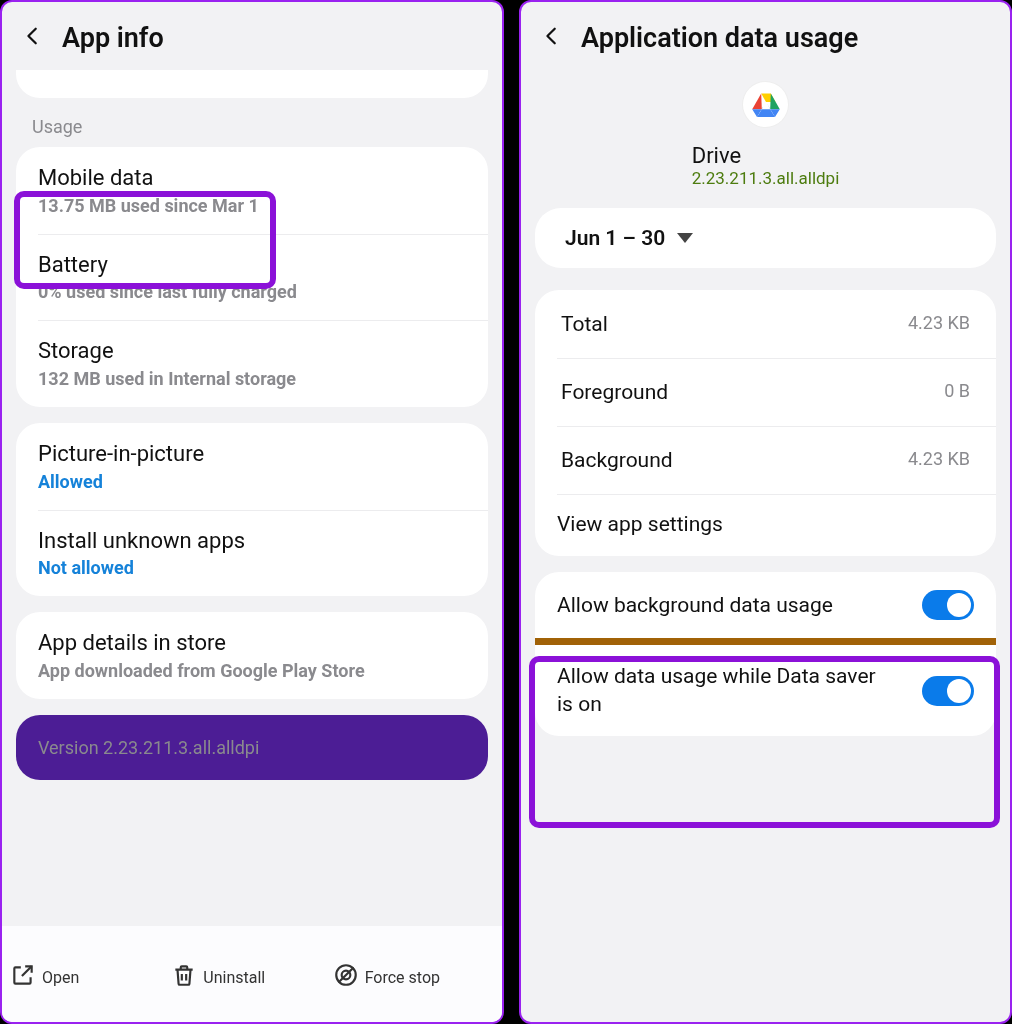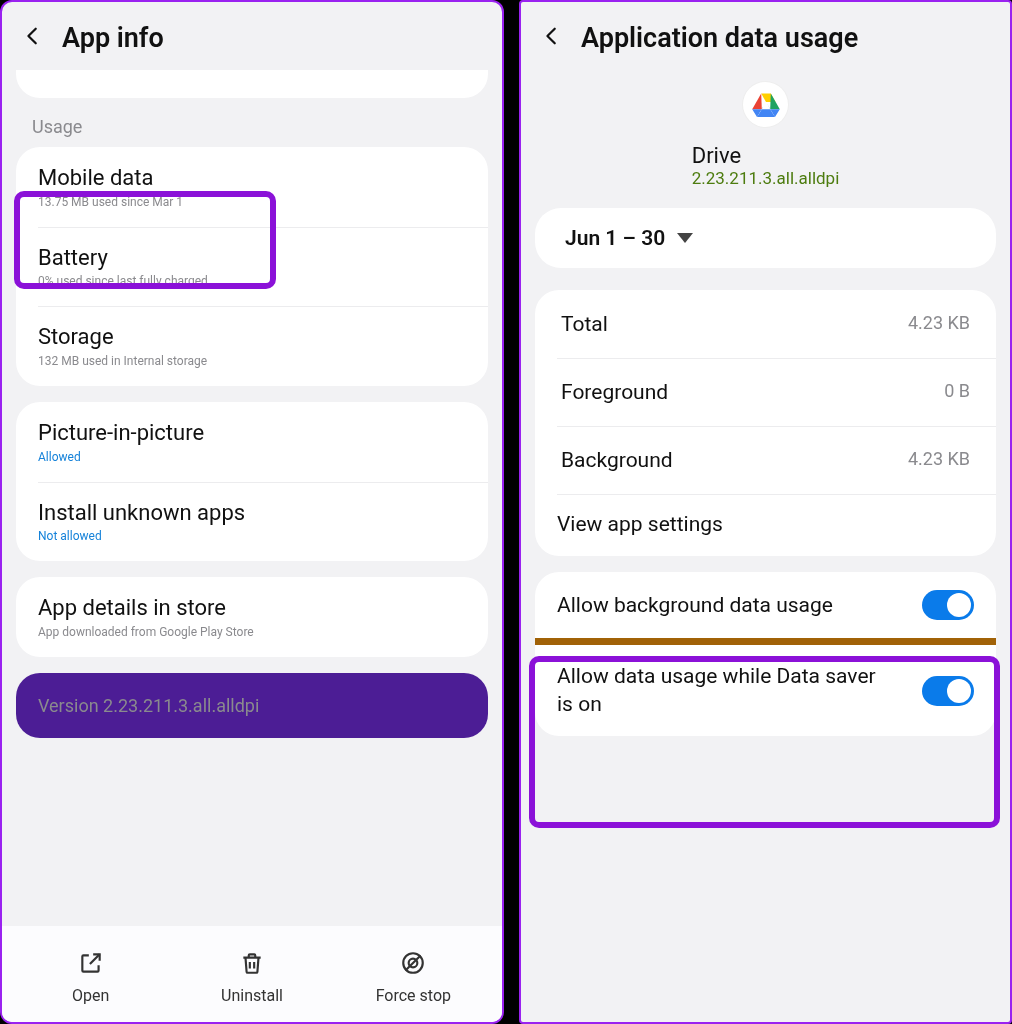--- a/index.html
+++ b/index.html
@@ -19,21 +19,21 @@
   }
   .panel-left {
     width: 504px;
     border: 2px solid #9a22f0;
     border-radius: 12px;
   }
   .panel-right {
     width: 493px;
     margin-left: 15px;
     border: 2px solid #9a22f0;
-    border-radius: 4px;
+    border-radius: 12px;
   }
 
   .header {
     display: flex;
     align-items: center;
     padding: 20px 20px 16px 20px;
     gap: 18px;
   }
   .back-btn svg { width: 22px; height: 22px; stroke: #111; }
   .header-title {
@@ -64,23 +64,24 @@
 
   .row {
     padding: 16px 22px 18px 22px;
   }
   .row-title {
     font-size: 22px;
     color: #111;
     line-height: 1.35;
   }
   .row-sub {
-    font-size: 12px;
+    font-size: 18px;
     color: #8a8a8e;
     margin-top: 2px;
+    font-weight: bold;
   }
   .row-sub.link { color: #1582d9; }
   .row + .row, .row + .toggle-row, .toggle-row + .toggle-row, .data-row + .data-row, .data-row + .row { border-top: 1px solid #ececee; }
   .row.indent-border, .data-row.indent-border { border-top: none; position: relative; }
   .row.indent-border::before, .data-row.indent-border::before {
     content: "";
     position: absolute;
     left: 22px; right: 0; top: 0;
     height: 1px; background: #ececee;
   }
@@ -109,21 +110,21 @@
     height: 96px;
     background: #fcfcfe;
     display: flex;
     justify-content: space-around;
     align-items: center;
     padding: 6px 8px 0 8px;
   }
   .bb-item {
     flex: 1;
     display: flex;
-    flex-direction: column;
+    flex-direction: row;
     align-items: center;
     gap: 6px;
     color: #222;
   }
   .bb-item svg { width: 26px; height: 26px; stroke: #333; fill: none; stroke-width: 2; }
   .bb-label { font-size: 16px; color: #333; }
 
   
   .app-header {
     display: flex;

